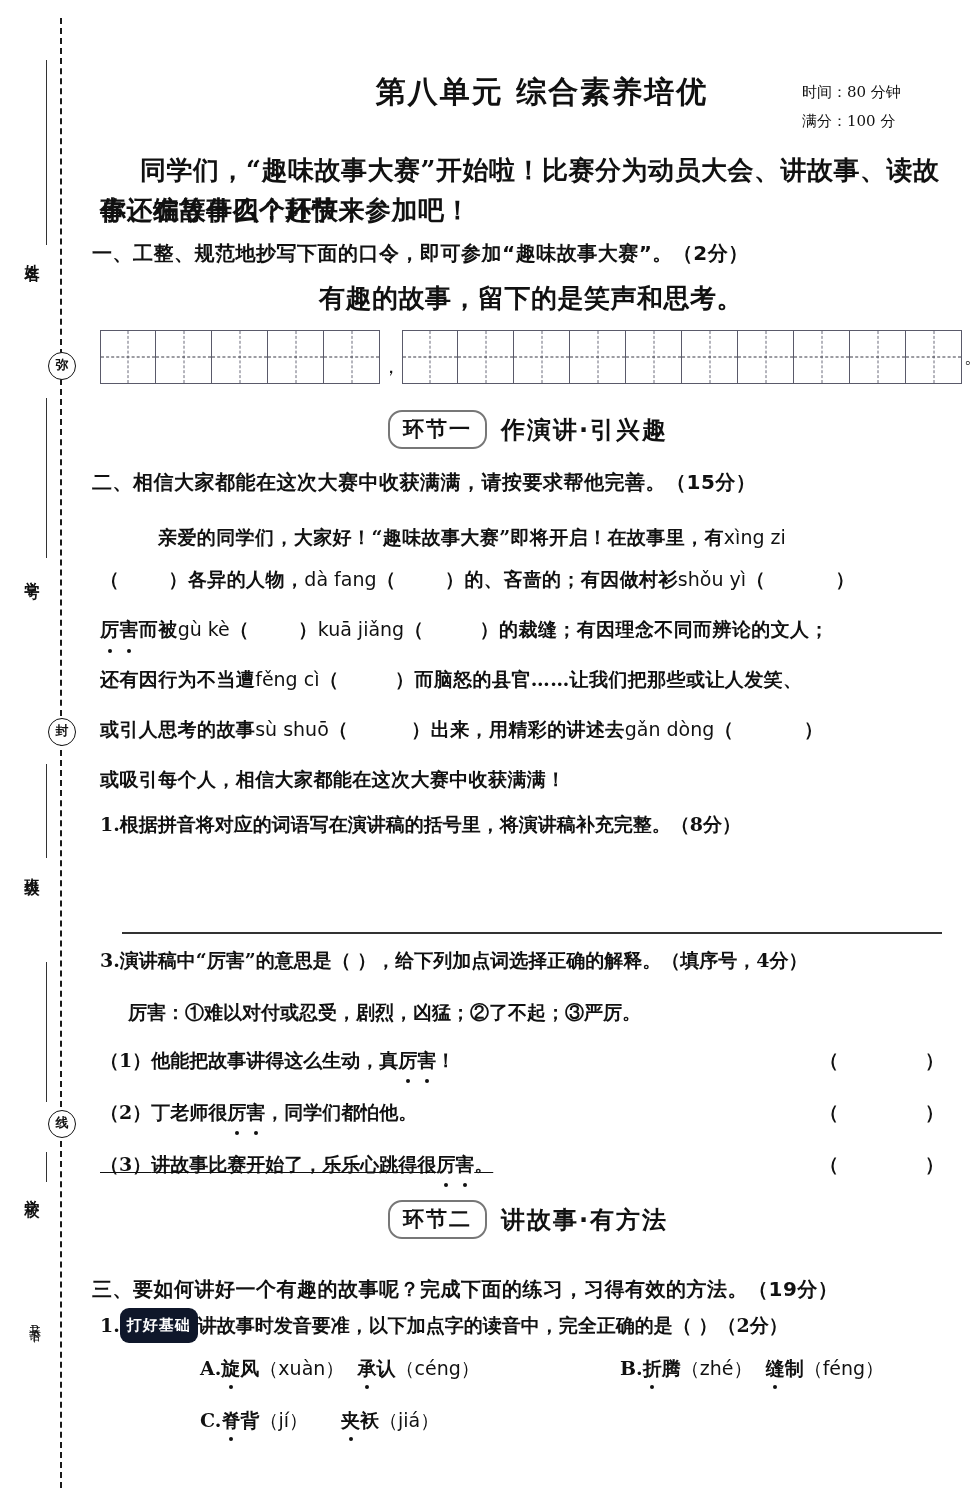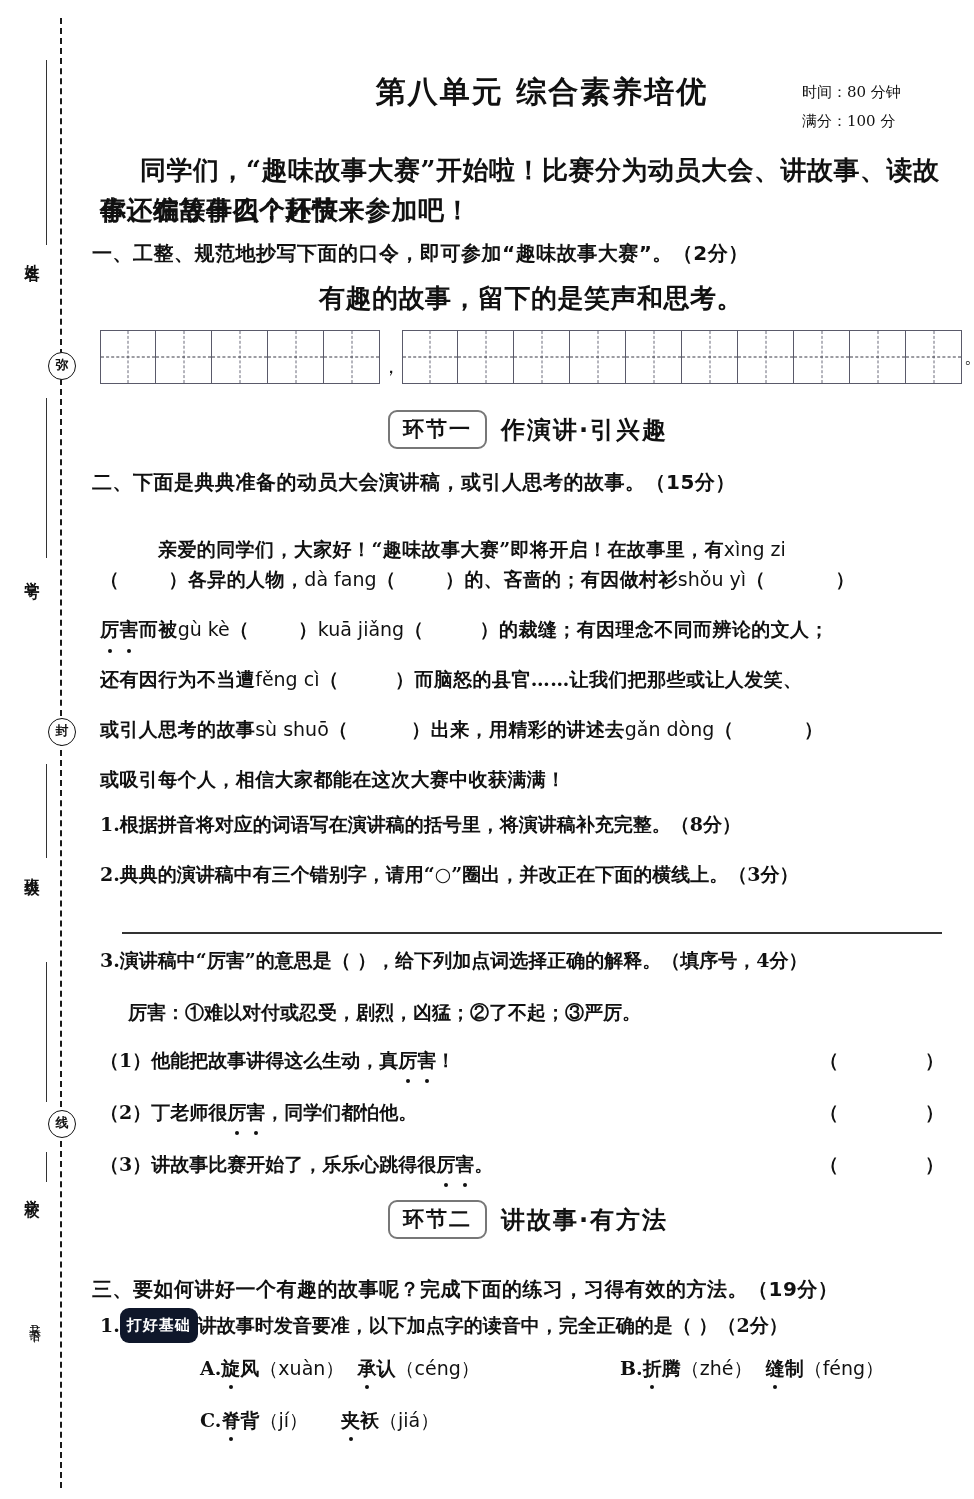--- a/index.html
+++ b/index.html
@@ -110,21 +110,21 @@
     font-family:"DejaVu Serif","Liberation Serif",serif;
     align-self:flex-end;padding-bottom:4px;
   }
   .punct.tail{align-self:center;padding-bottom:0;font-size:18px;}
 
   
   .section-head{
     position:absolute;left:0;width:892px;text-align:center;
   }
   .sec-badge{
-    display:inline-block;border:2px solid #777;border-radius:9px;
+    display:inline-block;border:2px solid #777;border-radius:14px;
     padding:3px 13px 4px;font-size:21px;font-weight:700;letter-spacing:2px;
     font-family:"DejaVu Sans","Liberation Sans",sans-serif;
     vertical-align:middle;
   }
   .sec-title{
     display:inline-block;margin-left:14px;font-size:24px;font-weight:700;
     letter-spacing:2px;vertical-align:middle;
     font-family:"DejaVu Sans","Liberation Sans",sans-serif;
   }
 
@@ -210,56 +210,55 @@
         <div class="cell"></div>
         <div class="cell"></div>
         <div class="punct tail">。</div>
       </div>
     </div>
 
     <div class="section-head" style="top:410px;">
       <span class="sec-badge">环节一</span><span class="sec-title">作演讲·引兴趣</span>
     </div>
 
-    <div class="qhead" style="top:465px;">二、下面是典典准备的动员大会演讲稿，或引人思考的故事。（15分）</div>
-
-    <div class="body-line" style="top:520px;text-indent:58px;margin-top:12px;">
+    <div class="qhead" style="top:465px;">二、相信大家都能在这次大赛中收获满满，请按要求帮他完善。（15分）</div>
+
+    <div class="body-line" style="top:520px;text-indent:58px;">
       <span>亲爱的同学们，大家好！“趣味故事大赛”即将开启！在故事里，有</span><span class="py">xìng zi</span>
     </div>
     <div class="body-line" style="top:562px;">
       <span>（&nbsp;&nbsp;&nbsp;&nbsp;&nbsp;&nbsp;&nbsp;</span><span>）各异的人物，</span><span class="py">dà fang</span><span>（&nbsp;&nbsp;&nbsp;&nbsp;&nbsp;&nbsp;&nbsp;</span><span>）的、吝啬的；有因做村衫</span><span class="py">shǒu yì</span><span>（&nbsp;&nbsp;&nbsp;&nbsp;&nbsp;&nbsp;&nbsp;&nbsp;&nbsp;&nbsp;）</span>
     </div>
     <div class="body-line" style="top:612px;">
       <span class="dot">厉</span><span class="dot">害</span><span>而被</span><span class="py">gù kè</span><span>（&nbsp;&nbsp;&nbsp;&nbsp;&nbsp;&nbsp;&nbsp;</span><span>）</span><span class="py">kuā jiǎng</span><span>（&nbsp;&nbsp;&nbsp;&nbsp;&nbsp;&nbsp;&nbsp;&nbsp;</span><span>）的裁缝；有因理念不同而辨论的文人；</span>
     </div>
     <div class="body-line" style="top:662px;">
       <span>还有因行为不当遭</span><span class="py">fěng cì</span><span>（&nbsp;&nbsp;&nbsp;&nbsp;&nbsp;&nbsp;&nbsp;&nbsp;</span><span>）而脑怒的县官……让我们把那些或让人发笑、</span>
     </div>
     <div class="body-line" style="top:712px;">
       <span>或引人思考的故事</span><span class="py">sù shuō</span><span>（&nbsp;&nbsp;&nbsp;&nbsp;&nbsp;&nbsp;&nbsp;&nbsp;&nbsp;</span><span>）出来，用精彩的讲述去</span><span class="py">gǎn dòng</span><span>（&nbsp;&nbsp;&nbsp;&nbsp;&nbsp;&nbsp;&nbsp;&nbsp;&nbsp;&nbsp;）</span>
     </div>
     <div class="body-line" style="top:762px;">或吸引每个人，相信大家都能在这次大赛中收获满满！</div>
 
     <div class="item" style="top:808px;">1.根据拼音将对应的词语写在演讲稿的括号里，将演讲稿补充完整。（8分）</div>
-    <div class="item" style="top:858px;">2.典典的演讲稿中有三个错别字，请用“○”圈出，并改正在下面的横线上。（3分）</div>
 
     <div class="answer-rule" style="top:932px;"></div>
 
     <div class="item" style="top:944px;">3.演讲稿中“厉害”的意思是（      ），给下列加点词选择正确的解释。（填序号，4分）</div>
     <div class="item" style="top:996px;text-indent:28px;">厉害：①难以对付或忍受，剧烈，凶猛；②了不起；③严厉。</div>
 
     <div class="item" style="top:1044px;">
       <span>（1）</span><span>他能把故事讲得这么生动，真</span><span class="dot">厉</span><span class="dot">害</span><span>！</span>
       <span class="rparen">（&nbsp;&nbsp;&nbsp;&nbsp;）</span>
     </div>
     <div class="item" style="top:1096px;">
       <span>（2）</span><span>丁老师很</span><span class="dot">厉</span><span class="dot">害</span><span>，同学们都怕他。</span>
       <span class="rparen">（&nbsp;&nbsp;&nbsp;&nbsp;）</span>
     </div>
-    <div class="item" style="top:1148px;">
+    <div class="item" style="top:1148px;text-decoration:underline;">
       <span>（3）</span><span>讲故事比赛开始了，乐乐心跳得很</span><span class="dot">厉</span><span class="dot">害</span><span>。</span>
       <span class="rparen">（&nbsp;&nbsp;&nbsp;&nbsp;）</span>
     </div>
 
     <div class="section-head" style="top:1200px;">
       <span class="sec-badge">环节二</span><span class="sec-title">讲故事·有方法</span>
     </div>
 
     <div class="qhead" style="top:1258px;margin-top:14px;">三、要如何讲好一个有趣的故事呢？完成下面的练习，习得有效的方法。（19分）</div>
 

